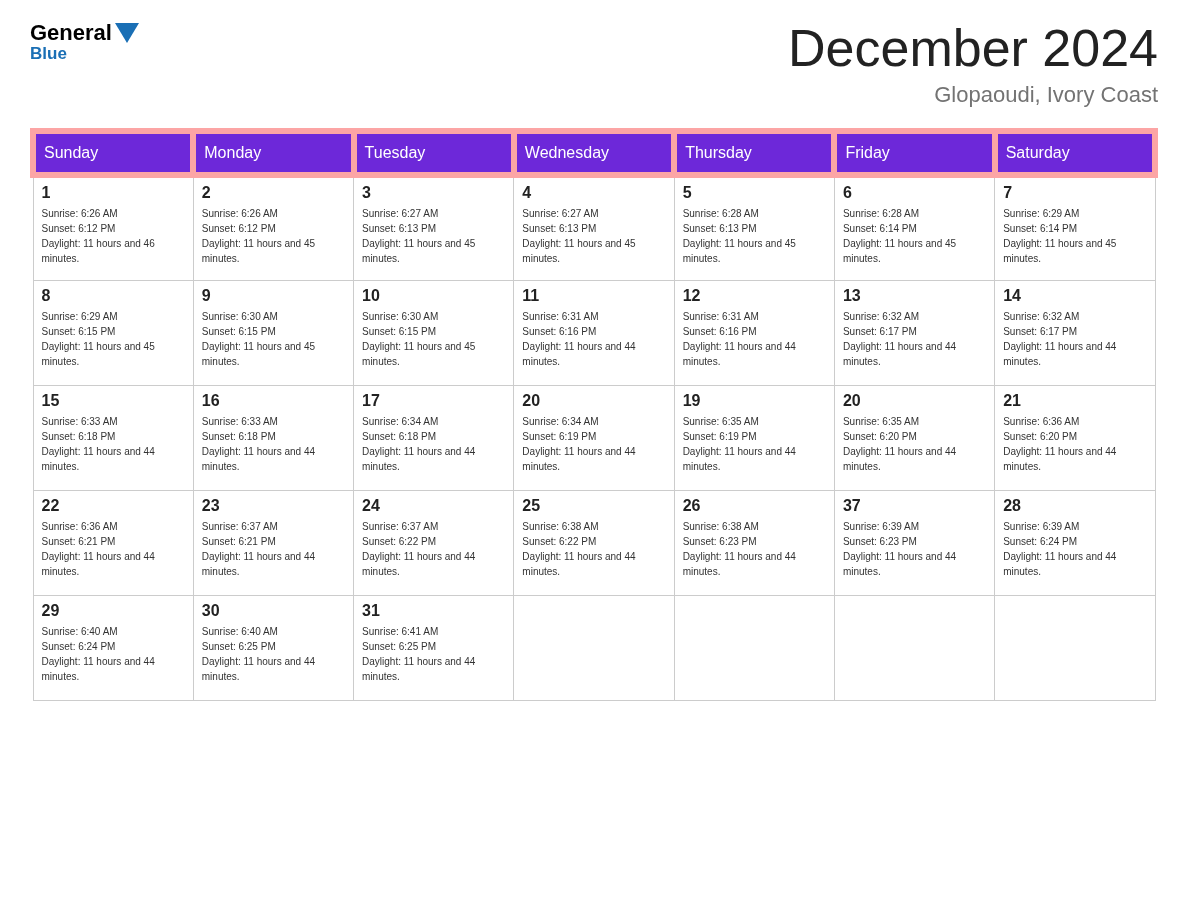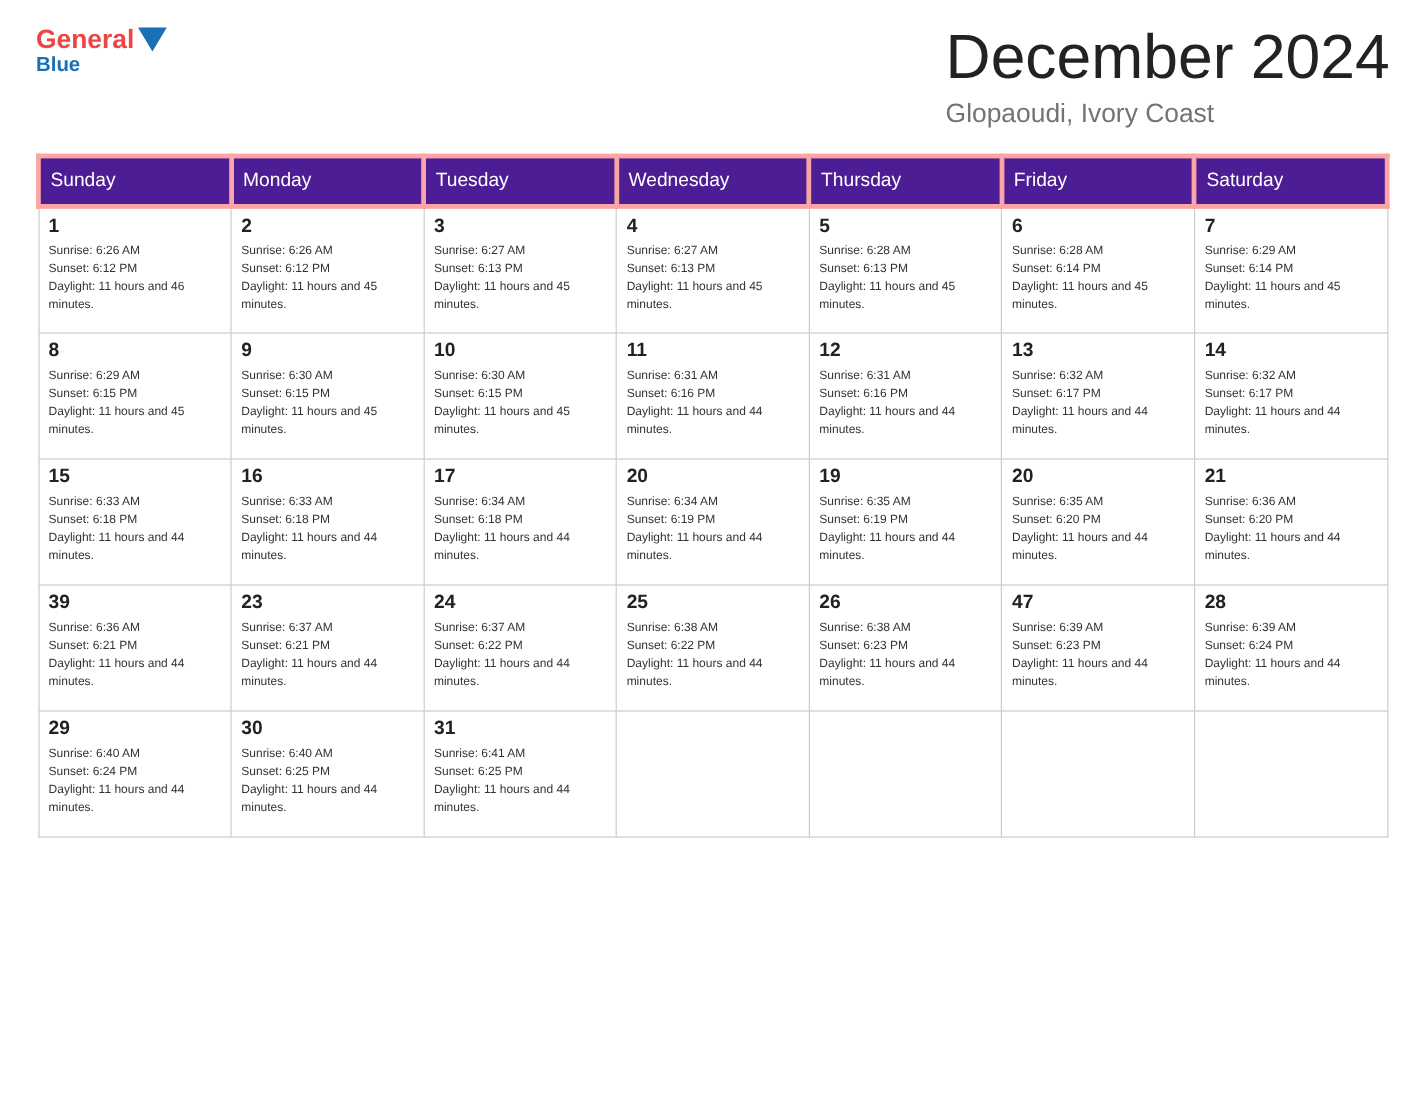--- a/index.html
+++ b/index.html
@@ -21,62 +21,62 @@
       flex-direction: column;
       align-items: flex-start;
     }
     .logo-top {
       display: flex;
       align-items: center;
     }
     .logo-general {
       font-size: 22px;
       font-weight: bold;
-      color: #ef4444;
+      color: #000000;
     }
     .logo-triangle {
       width: 0;
       height: 0;
       border-left: 12px solid transparent;
       border-right: 12px solid transparent;
       border-top: 20px solid #1a6fb5;
       margin-left: 3px;
     }
     .logo-blue {
       font-size: 17px;
       font-weight: bold;
       color: #1a6fb5;
       margin-top: -2px;
     }
     .title-section {
-      text-align: left;
+      text-align: right;
     }
     .month-title {
       font-size: 52px;
       font-weight: normal;
       color: #222;
       line-height: 1.1;
     }
     .location {
       font-size: 22px;
       color: #737373;
       margin-top: 5px;
     }
     .calendar {
       width: 100%;
       border-collapse: collapse;
     }
     .calendar th {
-      background-color: #4c1d95;
+      background-color: #6d28d9;
       color: #fff;
       padding: 10px 8px;
       font-size: 16px;
       font-weight: normal;
       text-align: left;
-      border: 4px solid #fca5a5;
+      border: 6px solid #fca5a5;
     }
     .calendar td {
       vertical-align: top;
       padding: 6px 8px;
       font-size: 13px;
       color: #333;
       border: 1px solid #ccc;
       width: 14.28%;
       height: 105px;
     }
@@ -213,41 +213,41 @@
           <div class="day-number">20</div>
           <div class="day-info">Sunrise: 6:35 AM<br>Sunset: 6:20 PM<br>Daylight: 11 hours and 44 minutes.</div>
         </td>
         <td>
           <div class="day-number">21</div>
           <div class="day-info">Sunrise: 6:36 AM<br>Sunset: 6:20 PM<br>Daylight: 11 hours and 44 minutes.</div>
         </td>
       </tr>
       <tr>
         <td>
-          <div class="day-number">39</div>
+          <div class="day-number">22</div>
           <div class="day-info">Sunrise: 6:36 AM<br>Sunset: 6:21 PM<br>Daylight: 11 hours and 44 minutes.</div>
         </td>
         <td>
           <div class="day-number">23</div>
           <div class="day-info">Sunrise: 6:37 AM<br>Sunset: 6:21 PM<br>Daylight: 11 hours and 44 minutes.</div>
         </td>
         <td>
           <div class="day-number">24</div>
           <div class="day-info">Sunrise: 6:37 AM<br>Sunset: 6:22 PM<br>Daylight: 11 hours and 44 minutes.</div>
         </td>
         <td>
           <div class="day-number">25</div>
           <div class="day-info">Sunrise: 6:38 AM<br>Sunset: 6:22 PM<br>Daylight: 11 hours and 44 minutes.</div>
         </td>
         <td>
           <div class="day-number">26</div>
           <div class="day-info">Sunrise: 6:38 AM<br>Sunset: 6:23 PM<br>Daylight: 11 hours and 44 minutes.</div>
         </td>
         <td>
-          <div class="day-number">47</div>
+          <div class="day-number">37</div>
           <div class="day-info">Sunrise: 6:39 AM<br>Sunset: 6:23 PM<br>Daylight: 11 hours and 44 minutes.</div>
         </td>
         <td>
           <div class="day-number">28</div>
           <div class="day-info">Sunrise: 6:39 AM<br>Sunset: 6:24 PM<br>Daylight: 11 hours and 44 minutes.</div>
         </td>
       </tr>
       <tr>
         <td>
           <div class="day-number">29</div>

